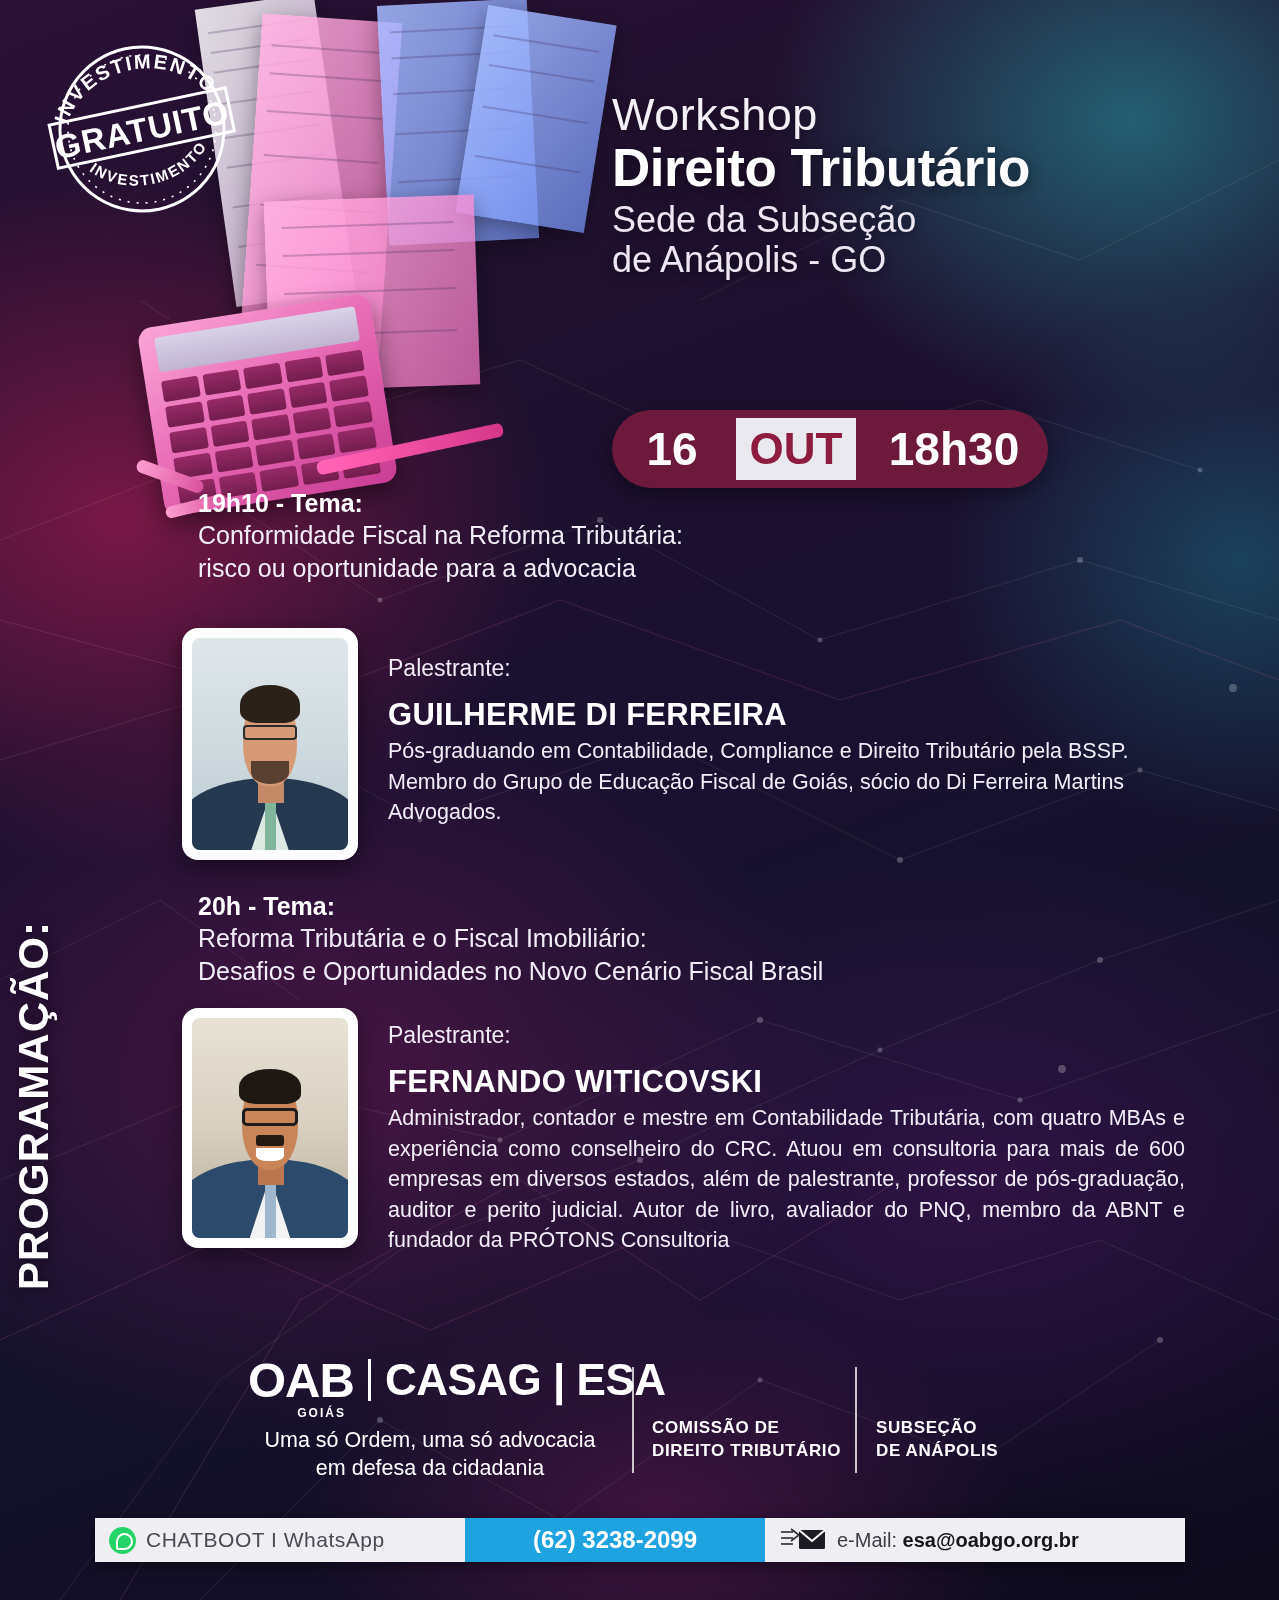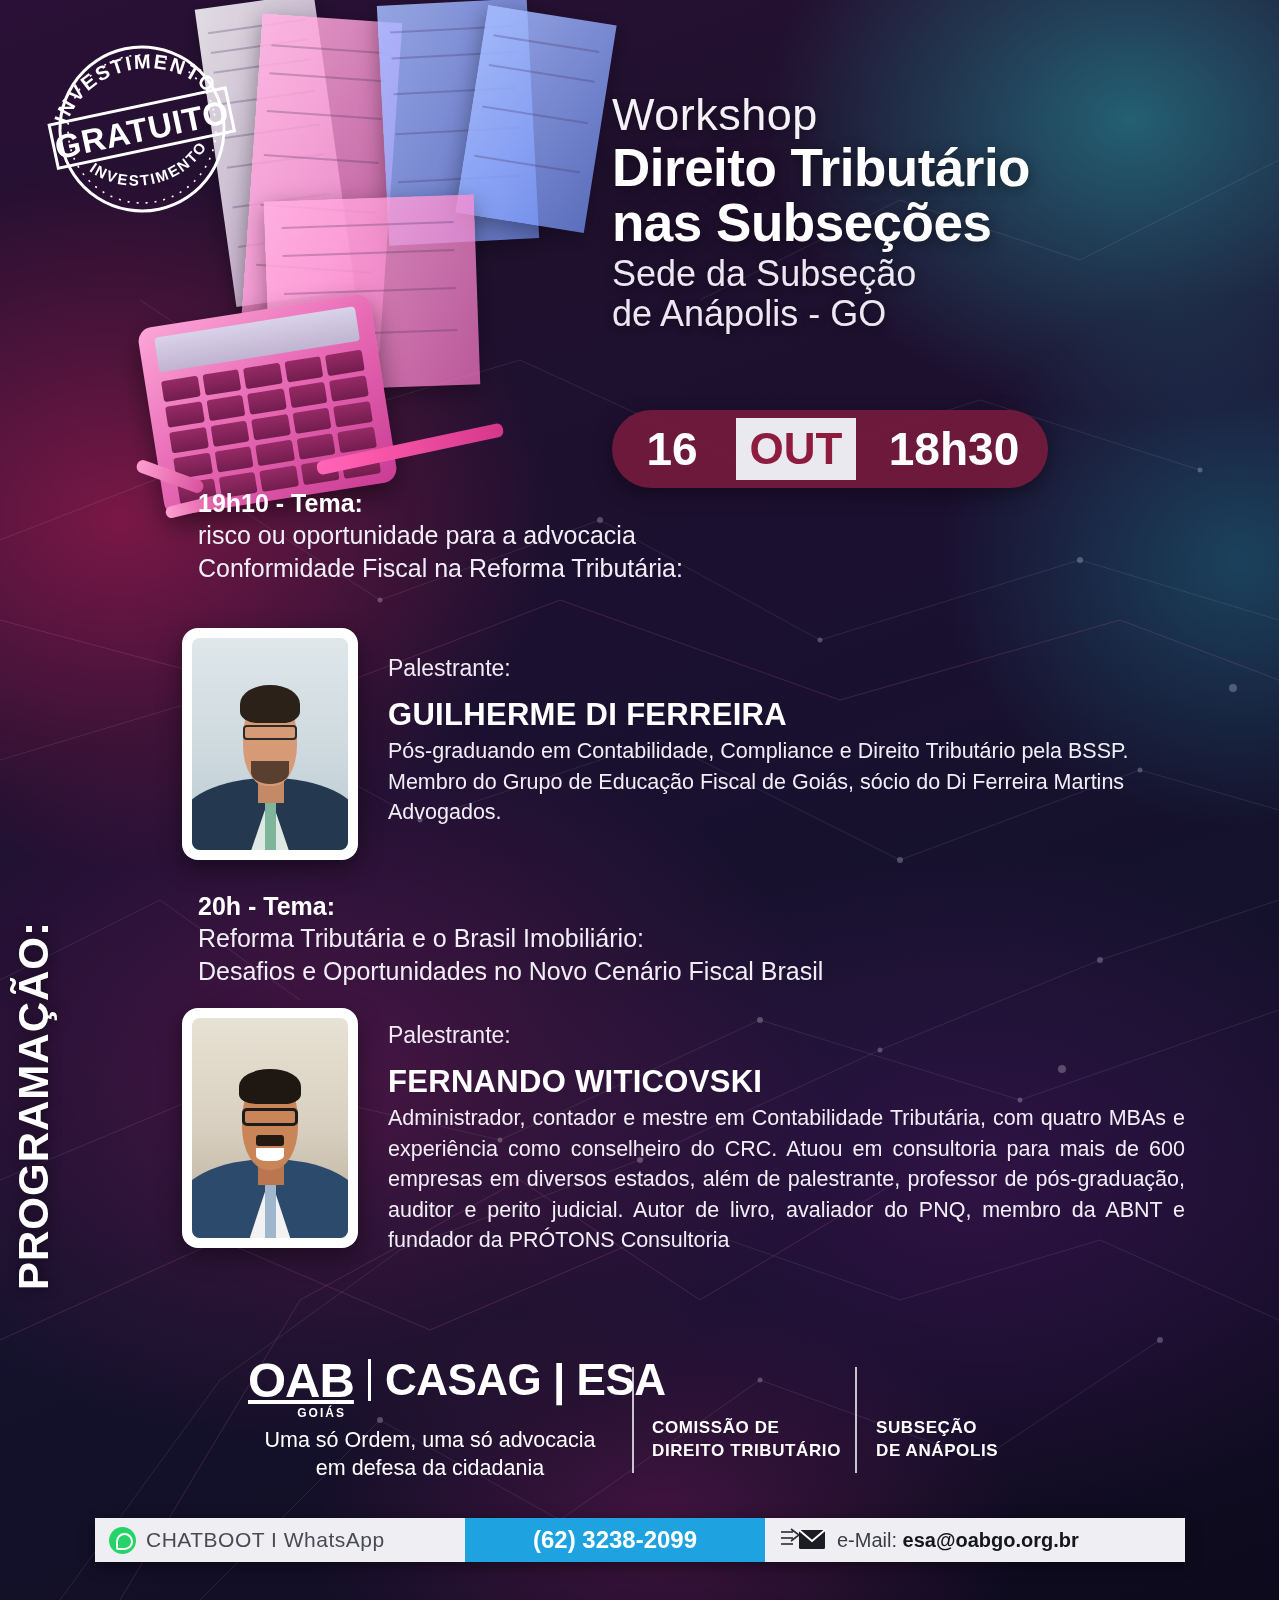--- a/index.html
+++ b/index.html
@@ -158,21 +158,21 @@
     background:#241a12; border-radius:3px; }
   .ph2 .smile { position:absolute; left:41%; bottom:35%; width:18%; height:6%;
     background:#fff; border-radius:0 0 40% 40%; }
 
   
   .logos { position:absolute; left:0; top:1355px; width:1279px; color:#fff; }
   .oabrow { position:absolute; left:248px; top:0; display:flex; align-items:center; gap:14px; }
   .oab {
     display:flex; align-items:flex-end; gap:0;
   }
-  .oab-mark { font-size:49px; font-weight:700; letter-spacing:-1px; line-height:.9; position:relative;text-decoration:underline; }
+  .oab-mark { font-size:49px; font-weight:700; letter-spacing:-1px; line-height:.9; position:relative; }
   .oab-goias { position:absolute; right:8px; top:50px; font-size:12px; letter-spacing:2px; font-weight:700; }
   .divider { width:3px; height:42px; background:#fff; }
   .casag { font-size:44px; font-weight:700; letter-spacing:-.5px; }
   .slogan { position:absolute; left:250px; top:72px; width:360px; text-align:center;
     font-size:21.5px; line-height:1.3; }
   .vline { position:absolute; width:2px; background:rgba(255,255,255,.75); }
   .blocktxt { position:absolute; font-size:17px; font-weight:700; letter-spacing:.6px; line-height:1.35; }
 
   
   .bottombar {
@@ -331,40 +331,39 @@
         <rect x="20" y="72" width="180" height="44" fill="none" stroke="#ffffff" stroke-width="3"></rect>
         <text x="110" y="107" text-anchor="middle" font-family="Liberation Sans, sans-serif" font-size="33" font-weight="700" fill="#ffffff" letter-spacing="1">GRATUITO</text>
       </g>
     </svg>
   </div>
 
   <div class="head">
     <div class="workshop">Workshop</div>
     <h1>
       <span>Direito Tributário</span><br>
-      <span>nas Subseções</span>
     </h1>
     <div class="sub">
       <span>Sede da Subseção</span><br>
       <span>de  Anápolis - GO</span>
     </div>
   </div>
 
   <div class="datepill">
     <div class="day">16</div>
     <div class="mon">OUT</div>
     <div class="hour">18h30</div>
   </div>
 
   <div class="vtitle">PROGRAMAÇÃO:</div>
 
   <div class="session" style="left:198px; top:487px; width:1010px;">
     <div class="s-title">19h10 - Tema:</div>
+    <div class="s-desc">Conformidade Fiscal na Reforma Tributária:</div>
     <div class="s-desc">risco ou oportunidade para a advocacia</div>
-    <div class="s-desc">Conformidade Fiscal na Reforma Tributária:</div>
   </div>
 
   <div class="frame" style="left:182px; top:628px; width:176px; height:232px;">
     <div class="ph ph1">
       <div class="suit"></div>
         <div class="shirtA"></div>
         <div class="tie"></div>
       <div class="neck"></div>
         <div class="face"></div>
         <div class="beard"></div>
@@ -374,21 +373,21 @@
   </div>
 
   <div class="session" style="left:388px; top:655px; width:800px;">
     <div class="sp-label">Palestrante:</div>
     <div class="sp-name">GUILHERME DI FERREIRA</div>
     <div class="sp-bio">Pós-graduando em Contabilidade, Compliance e Direito Tributário pela BSSP. Membro do Grupo de Educação Fiscal de Goiás, sócio do Di Ferreira Martins Advogados.</div>
   </div>
 
   <div class="session" style="left:198px; top:890px; width:1010px;">
     <div class="s-title">20h - Tema:</div>
-    <div class="s-desc">Reforma Tributária e o Brasil Imobiliário:</div>
+    <div class="s-desc">Reforma Tributária e o Fiscal Imobiliário:</div>
     <div class="s-desc">Desafios e Oportunidades no Novo Cenário Fiscal Brasil</div>
   </div>
 
   <div class="frame" style="left:182px; top:1008px; width:176px; height:240px;">
     <div class="ph ph2">
       <div class="suit"></div>
         <div class="shirtA"></div>
         <div class="tie"></div>
       <div class="neck"></div>
         <div class="face"></div>

